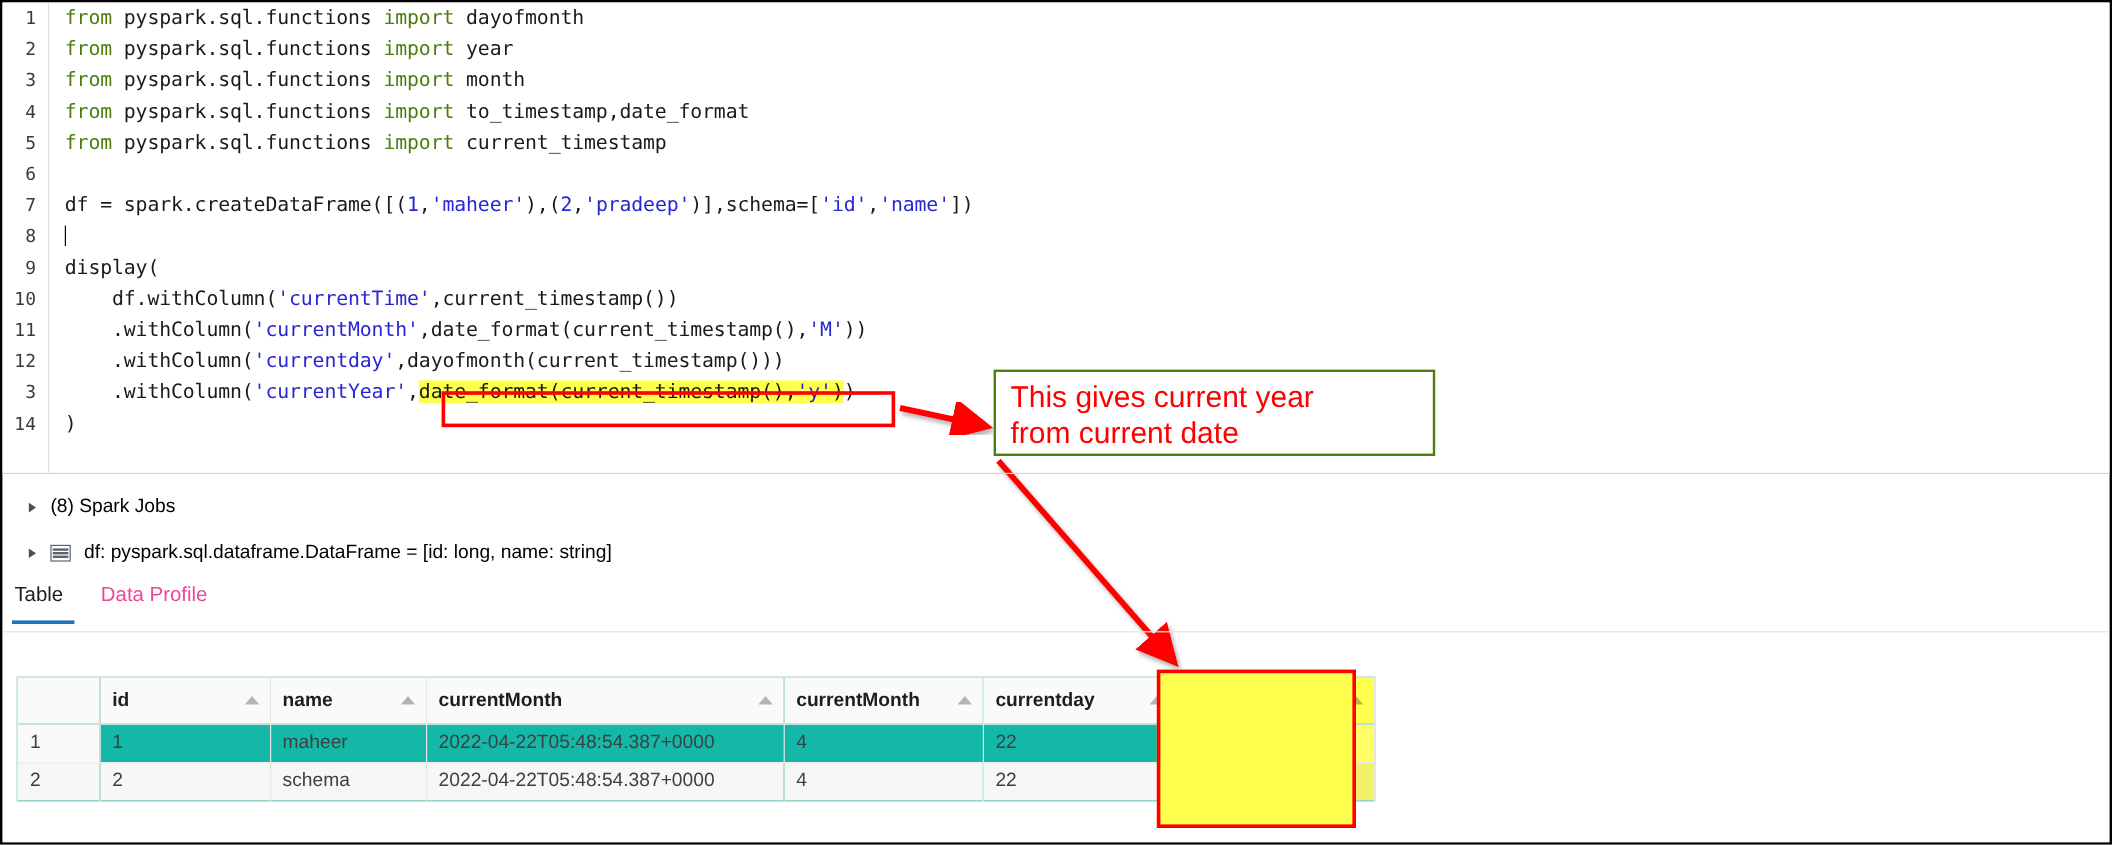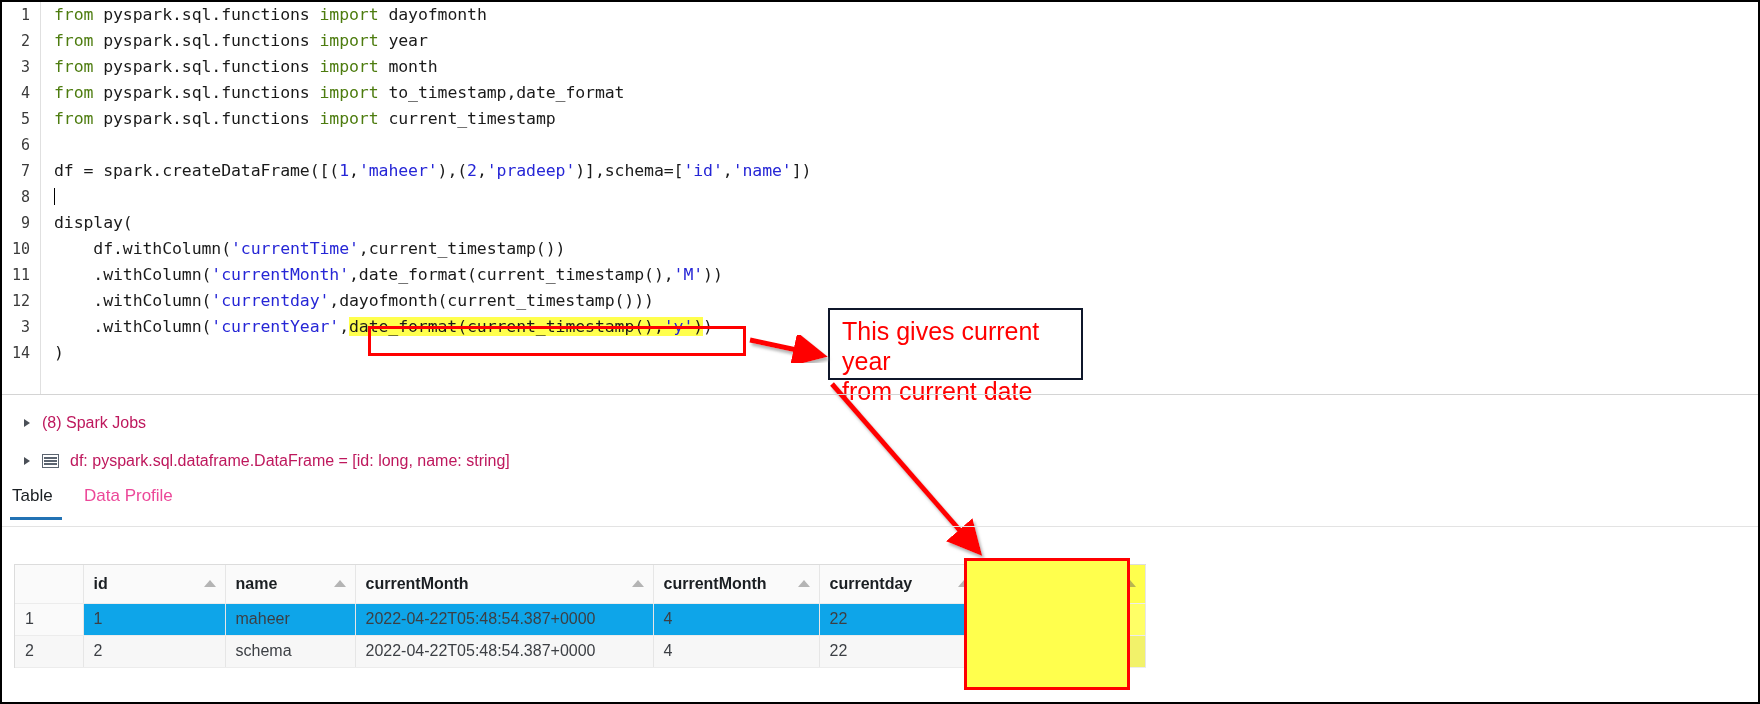--- a/index.html
+++ b/index.html
@@ -87,23 +87,23 @@
     border: 3px solid #ff0000;
     box-sizing: border-box;
     pointer-events: none;
   }
 
   
   .anno-box {
     position: absolute;
     left: 826px;
     top: 306px;
-    width: 255px;
+    width: 368px;
     height: 72px;
-    border: 2px solid #0f172a;
+    border: 2px solid #4d7c0f;
     box-sizing: border-box;
     background: #ffffff;
     padding: 6px 10px 0 12px;
   }
   .anno-text {
     color: #ff0000;
     font-family: "Liberation Sans", sans-serif;
     font-size: 25px;
     line-height: 30px;
     white-space: pre-line;
@@ -122,21 +122,21 @@
     left: 0;
     top: 392px;
     width: 1756px;
     height: 1px;
     background: #d4d4d4;
   }
   .result-row {
     position: absolute;
     font-family: "Liberation Sans", sans-serif;
     font-size: 16px;
-    color: #be185d;
+    color: #000000;
     display: flex;
     align-items: center;
   }
   .tri {
     width: 0; height: 0;
     border-left: 6px solid #4a4f57;
     border-top: 4.5px solid transparent;
     border-bottom: 4.5px solid transparent;
     margin-right: 12px;
     flex: 0 0 auto;
@@ -192,21 +192,21 @@
 
   
   .tablewrap {
     position: absolute;
     left: 12px;
     top: 562px;
     width: 1132px;
     border: 1px solid #dcdcdc;
     border-bottom: none;
     box-sizing: border-box;
-    background: #0ea5e9;
+    background: #14b8a6;
   }
   table.grid {
     border-collapse: collapse;
     width: 1130px;
     table-layout: fixed;
     font-family: "Liberation Sans", sans-serif;
   }
   table.grid th,
   table.grid td {
     border-right: 1px solid #e6e6e6;

